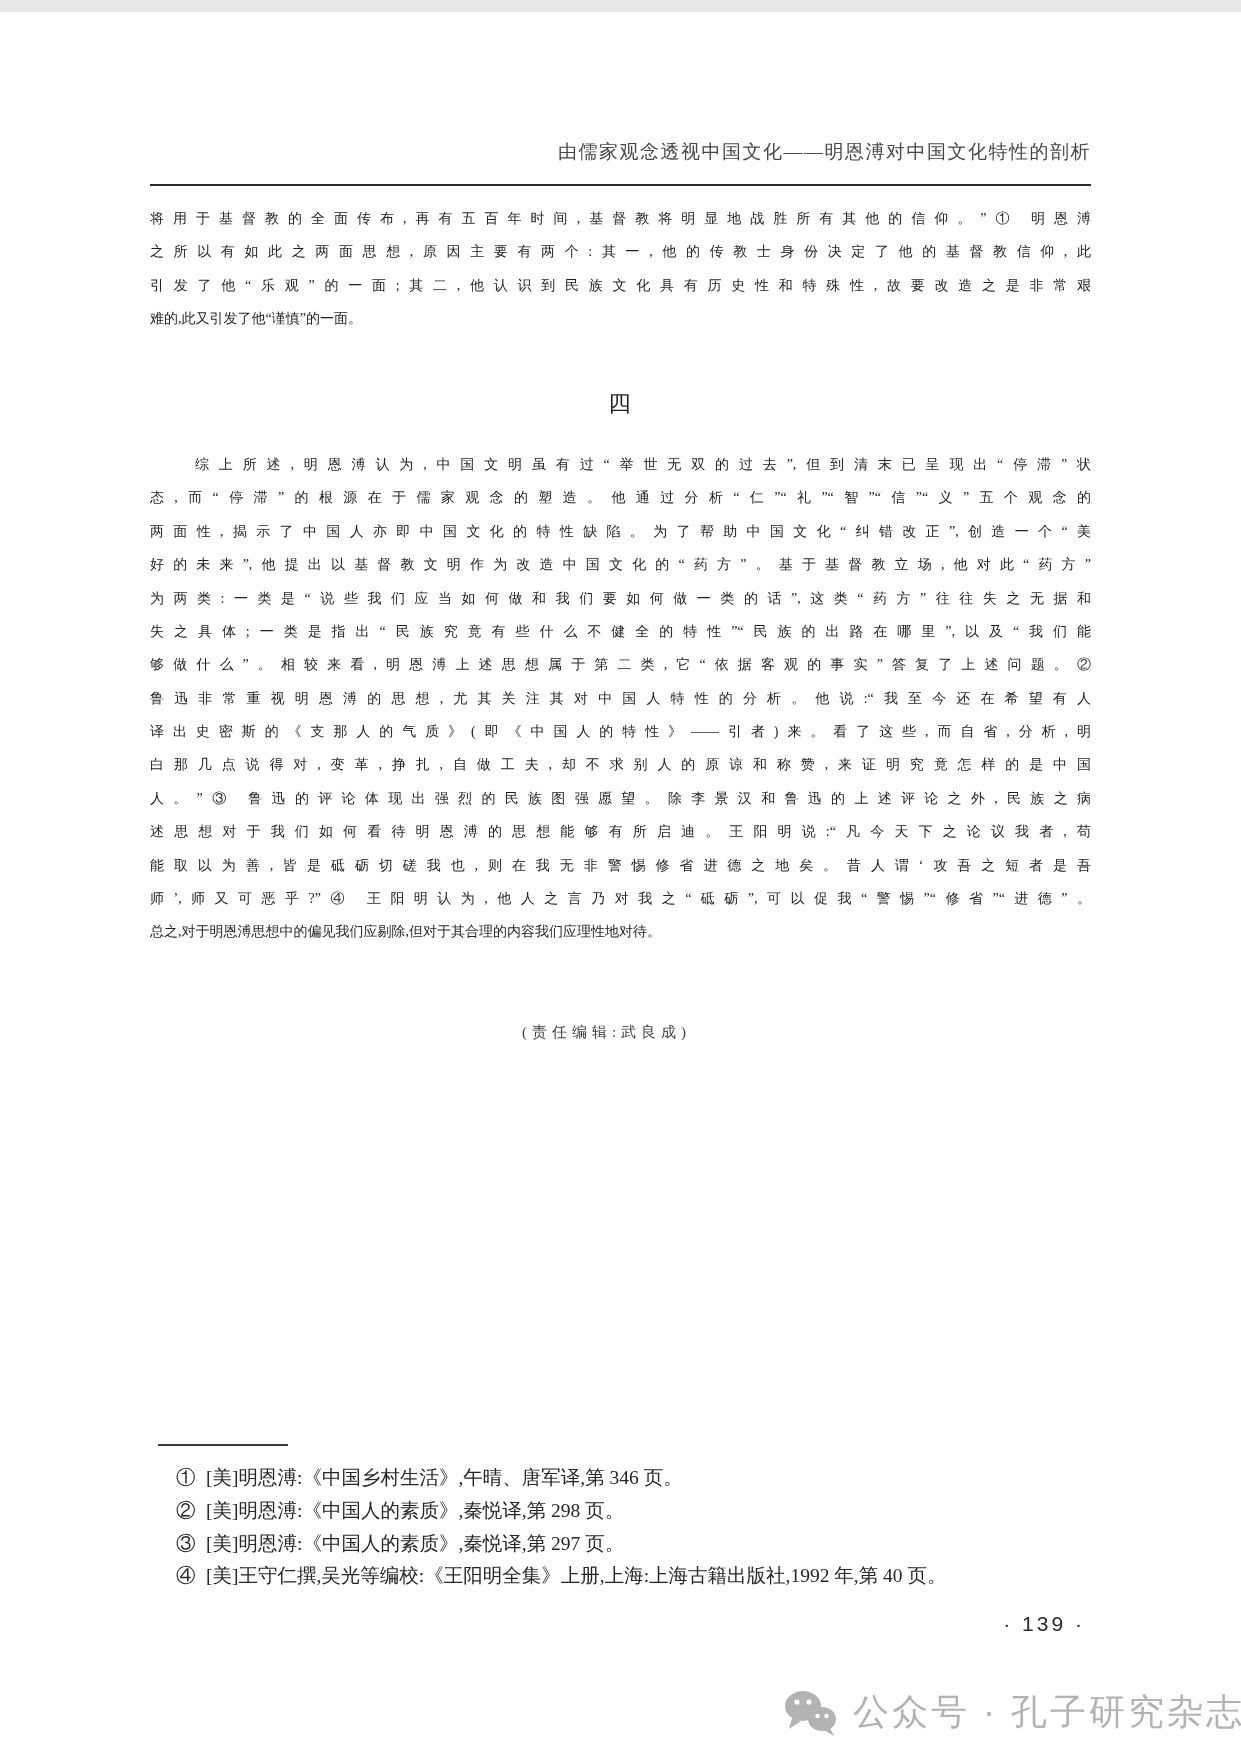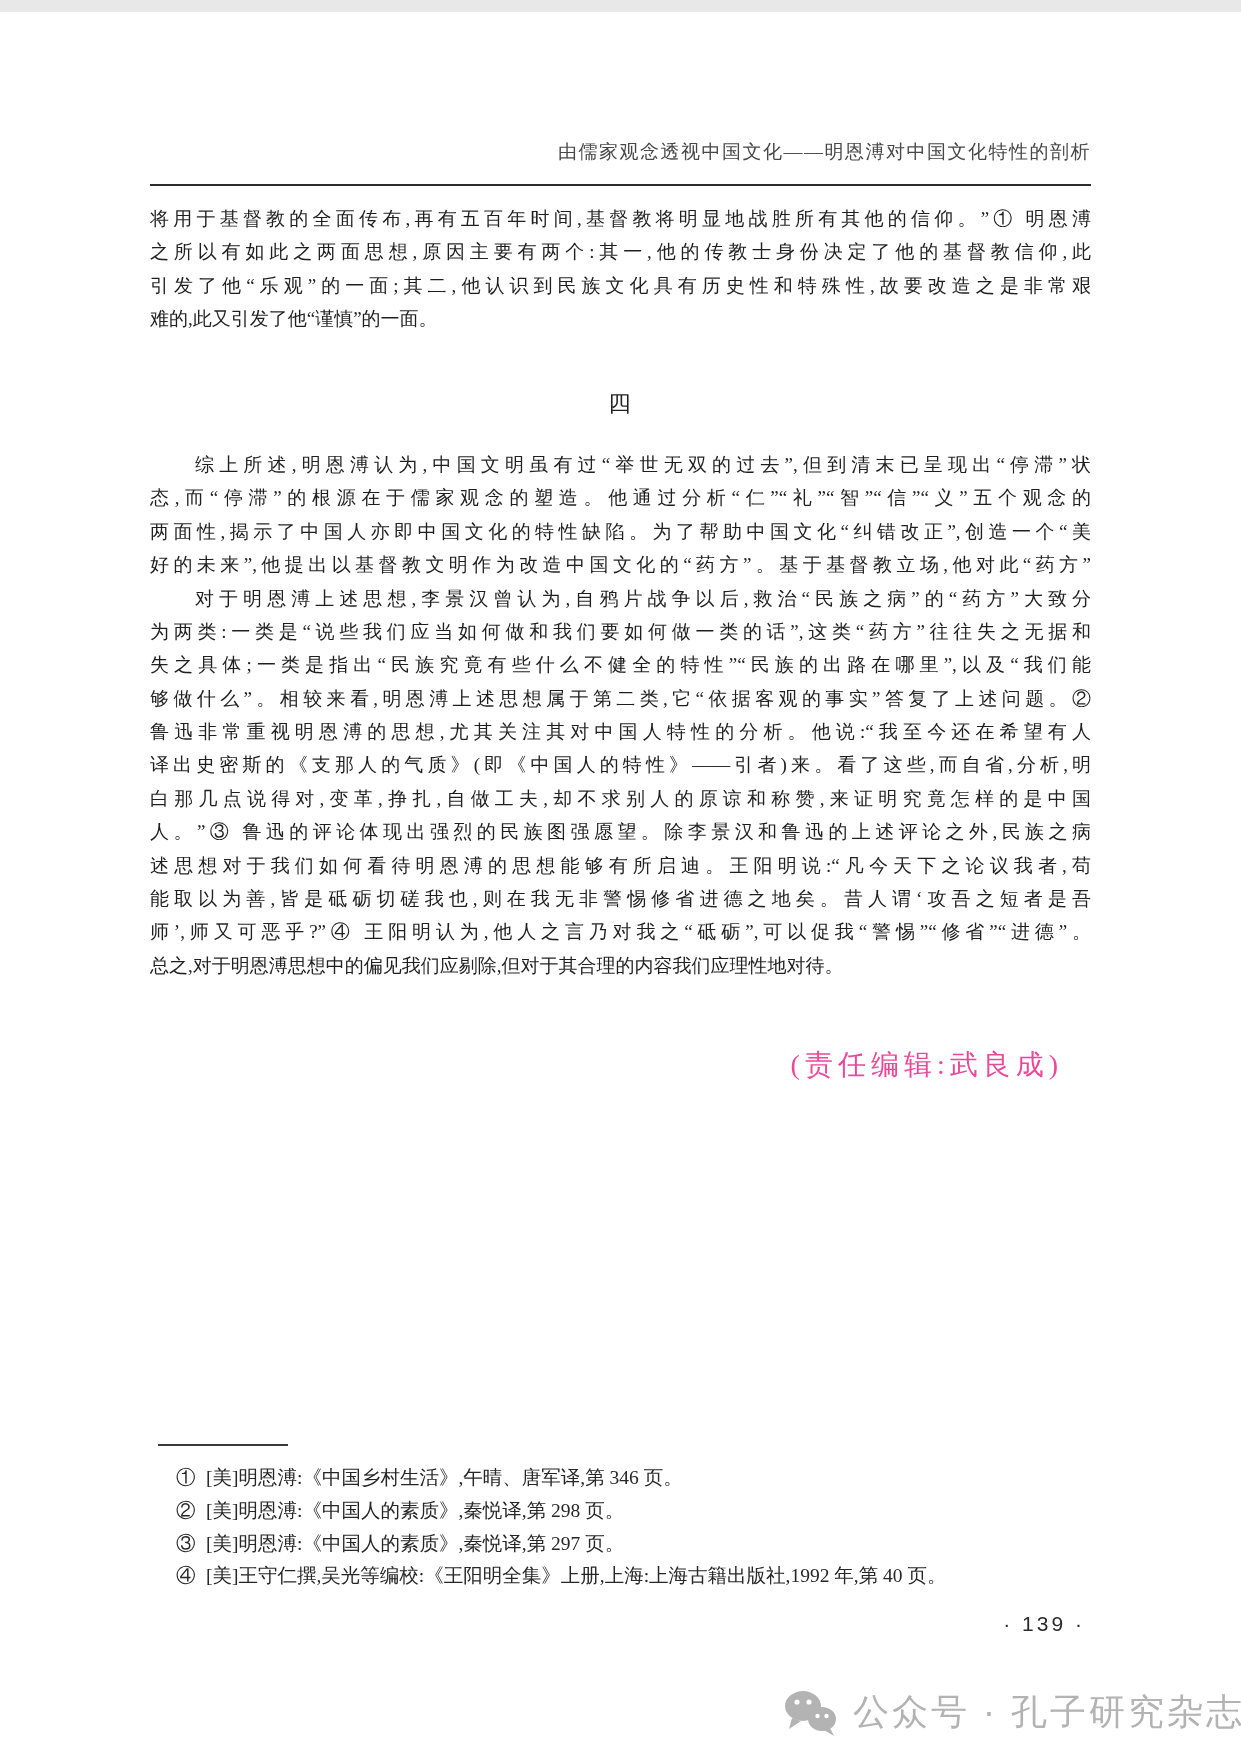--- a/index.html
+++ b/index.html
@@ -24,21 +24,21 @@
     color:#474747;
     letter-spacing:1.5px;
   }
   .head-rule{
     margin-top:20px;
     border:0;
     border-top:2px solid #2c2c2c;
   }
   .body-paragraphs{
     margin-top:16px;
-    font-size:19px;
+    font-size:14px;
   }
   .para{margin:0;}
   .line{
     line-height:33.4px;
     height:33.4px;
     text-align:justify;
     text-align-last:justify;
     white-space:nowrap;
     overflow:hidden;
   }
@@ -51,24 +51,24 @@
     text-align:center;
     font-size:22.5px;
     line-height:33.4px;
     margin-top:51px;
     margin-bottom:28px;
     letter-spacing:2px;
   }
   .editor-note{
     margin-top:70px;
     margin-right:28px;
-    text-align:right;
-    font-size:28px;
+    text-align:center;
+    font-size:15px;
     line-height:26px;
-    color:#ec4899;
+    color:#404040;
     letter-spacing:5px;
   }
   .footnotes{
     position:absolute;
     left:150px; top:1432px;
     width:941px;
     font-size:19.5px;
     color:#262626;
   }
   .fn-rule{
@@ -137,21 +137,20 @@
 
     <div class="body-paragraphs" style="margin-top:0;">
 
     <div class="para indent">
           <div class="line first">综上所述,明恩溥认为,中国文明虽有过“举世无双的过去”,但到清末已呈现出“停滞”状</div>
           <div class="line">态,而“停滞”的根源在于儒家观念的塑造。他通过分析“仁”“礼”“智”“信”“义”五个观念的</div>
           <div class="line">两面性,揭示了中国人亦即中国文化的特性缺陷。为了帮助中国文化“纠错改正”,创造一个“美</div>
           <div class="line">好的未来”,他提出以基督教文明作为改造中国文化的“药方”。基于基督教立场,他对此“药方”</div>
         </div>
         <div class="para indent">
-          <div class="line first">对于明恩溥上述思想,李景汉曾认为,自鸦片战争以后,救治“民族之病”的“药方”大致分</div>
           <div class="line">为两类:一类是“说些我们应当如何做和我们要如何做一类的话”,这类“药方”往往失之无据和</div>
           <div class="line">失之具体;一类是指出“民族究竟有些什么不健全的特性”“民族的出路在哪里”,以及“我们能</div>
           <div class="line">够做什么”。相较来看,明恩溥上述思想属于第二类,它“依据客观的事实”答复了上述问题。②</div>
           <div class="line">鲁迅非常重视明恩溥的思想,尤其关注其对中国人特性的分析。他说:“我至今还在希望有人</div>
           <div class="line">译出史密斯的《支那人的气质》(即《中国人的特性》——引者)来。看了这些,而自省,分析,明</div>
           <div class="line">白那几点说得对,变革,挣扎,自做工夫,却不求别人的原谅和称赞,来证明究竟怎样的是中国</div>
           <div class="line">人。”③ 鲁迅的评论体现出强烈的民族图强愿望。除李景汉和鲁迅的上述评论之外,民族之病</div>
           <div class="line">述思想对于我们如何看待明恩溥的思想能够有所启迪。王阳明说:“凡今天下之论议我者,苟</div>
           <div class="line">能取以为善,皆是砥砺切磋我也,则在我无非警惕修省进德之地矣。昔人谓‘攻吾之短者是吾</div>
           <div class="line">师’,师又可恶乎?”④ 王阳明认为,他人之言乃对我之“砥砺”,可以促我“警惕”“修省”“进德”。</div>

